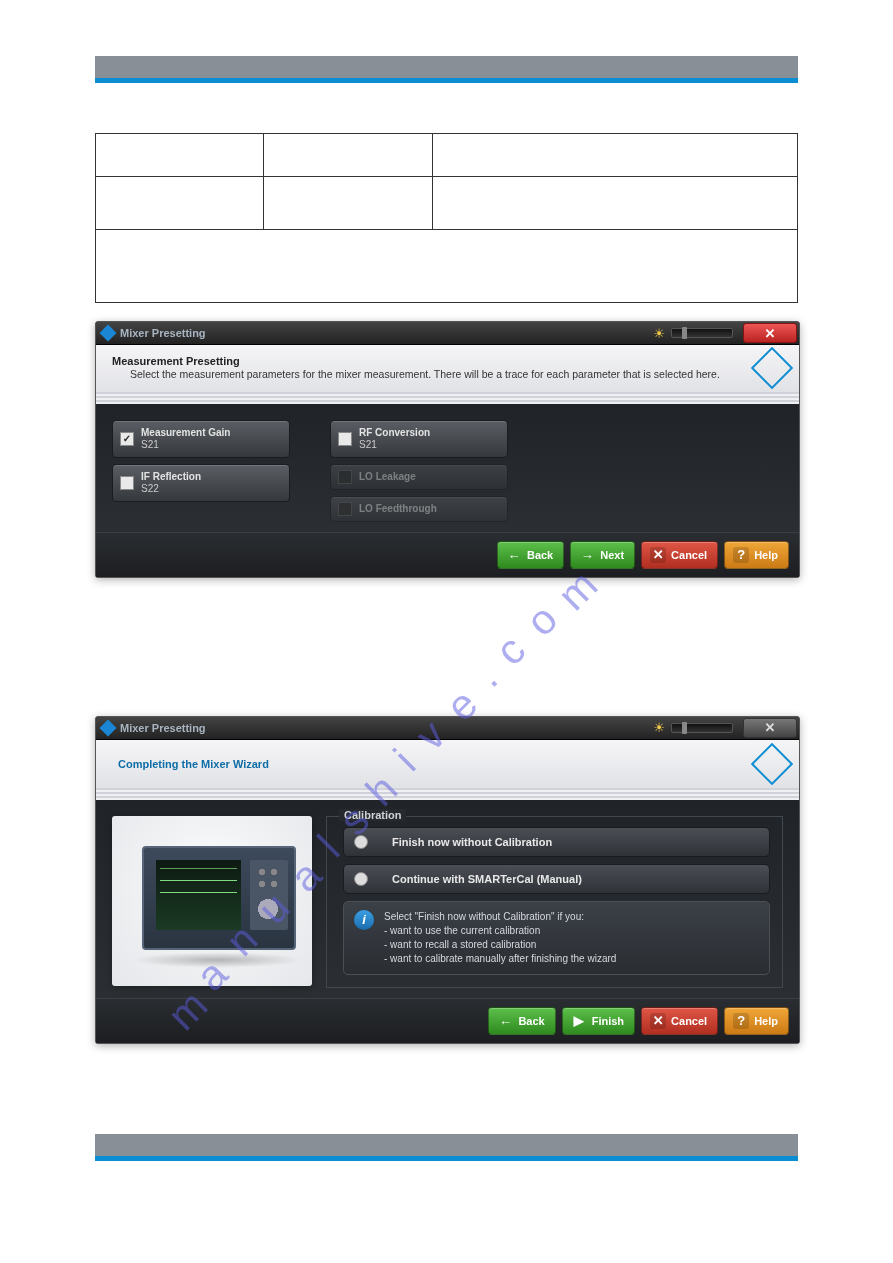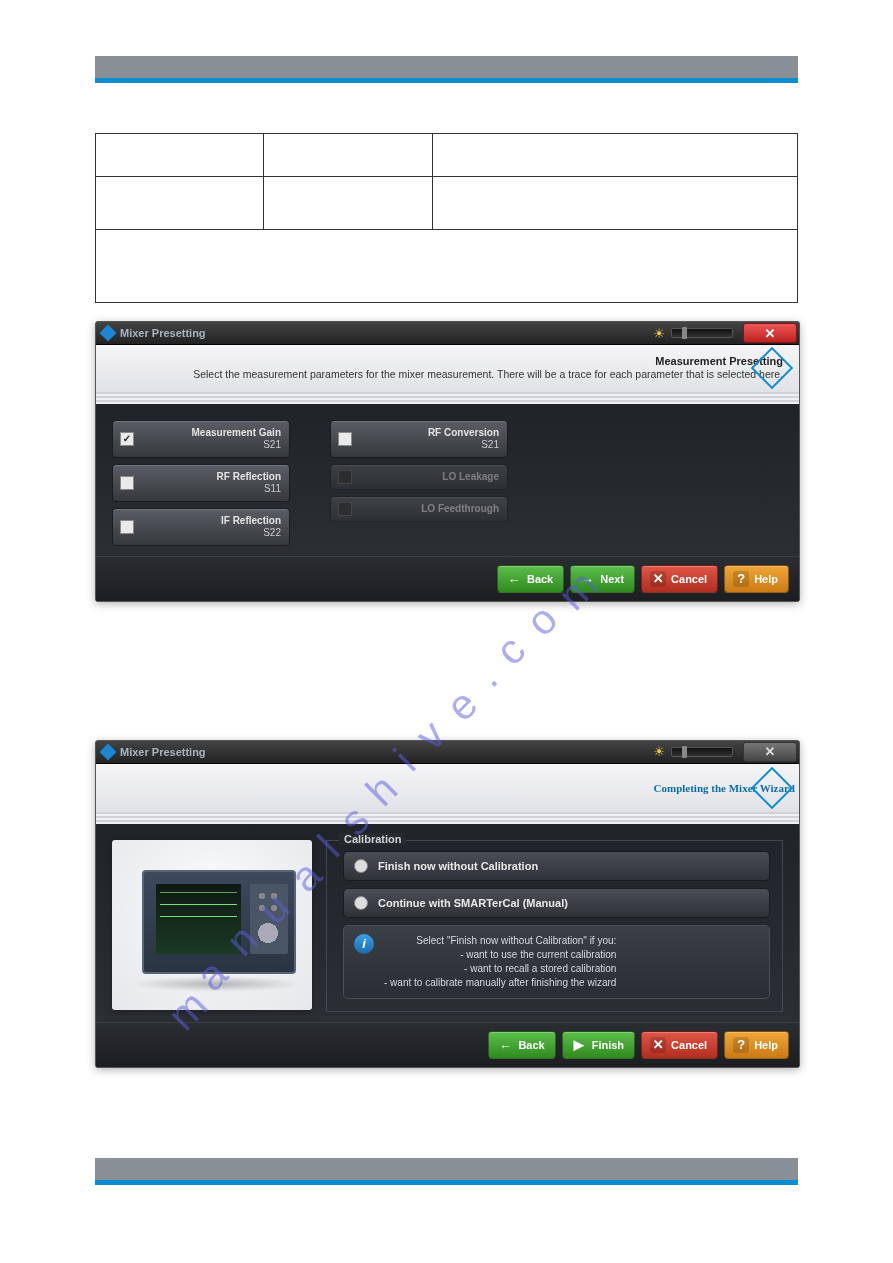--- a/index.html
+++ b/index.html
@@ -26,21 +26,20 @@
   .dlg {
     width: 100%;
     background: #1e1e1e;
     border: 1px solid #555;
     border-radius: 3px;
     box-shadow: 0 2px 8px rgba(0,0,0,0.3);
     margin-top: 18px;
     color: #bcbcbc;
     font-size: 11px;
     position: relative;
-    text-align: right;
   }
   .dlg-title {
     height: 22px;
     background: linear-gradient(#444, #222);
     display: flex;
     align-items: center;
     padding: 0 2px 0 6px;
     border-bottom: 1px solid #000;
   }
   .dlg-title .diamond {
@@ -181,21 +180,21 @@
     border-radius: 0;
     padding: 10px 12px 12px 16px;
     position: relative;
   }
   .cal-group .legend {
     position: absolute; top: -8px; left: 12px;
     background: #262a2f; padding: 0 5px;
     color:#cfd4d9; font-size:11px; font-weight:bold;
   }
   .radio-row {
-    display: flex; align-items: center; gap: 10px;
+    display: flex; align-items: center; gap: 24px;
     background: linear-gradient(#4a4e55,#2f3237);
     border: 1px solid #1a1c1f;
     border-radius: 5px;
     padding: 7px 10px;
     margin-bottom: 7px;
     color:#e8e8e8; font-weight:bold; font-size:11px;
   }
   .radio {
     width: 12px; height: 12px; border-radius: 50%;
     background: #ddd; border: 1px solid #888;
@@ -280,25 +279,20 @@
       <div class="dlg-body">
         <div class="param-cols">
           <div class="param-col" id="d1c1">
               <div class="p-btn">
                 <div class="chk">✓</div>
                 <div class="lbl1">Measurement Gain</div>
                 <div class="lbl2">S21</div>
               </div>
               <div class="p-btn">
                 <div class="chk"></div>
-                <div class="lbl1">RF Reflection</div>
-                <div class="lbl2">S11</div>
-              </div>
-              <div class="p-btn">
-                <div class="chk"></div>
                 <div class="lbl1">IF Reflection</div>
                 <div class="lbl2">S22</div>
               </div>
             </div>
           <div class="param-col" id="d1c2">
               <div class="p-btn">
                 <div class="chk"></div>
                 <div class="lbl1">RF Conversion</div>
                 <div class="lbl2">S21</div>
               </div>
@@ -341,21 +335,21 @@
         <div class="ttl">Mixer Presetting</div>
         <div class="sp"></div>
         <div class="sun">☀</div>
         <div class="slider">
             <div class="knob"></div>
           </div>
         <div class="closebtn grey">
             <span>✕</span>
           </div>
       </div>
-      <div class="dlg-head" style="padding:18px 4px;font-family:Liberation Serif, serif;">
+      <div class="dlg-head" style="padding:18px 22px;">
         <div class="hline">Completing the Mixer Wizard</div>
         <div class="rs-logo">
             <div class="d1"></div>
           </div>
       </div>
       <div class="stripes"></div>
       <div class="dlg-body">
         <div class="body2">
           <div class="device-img">
             <div class="device">

